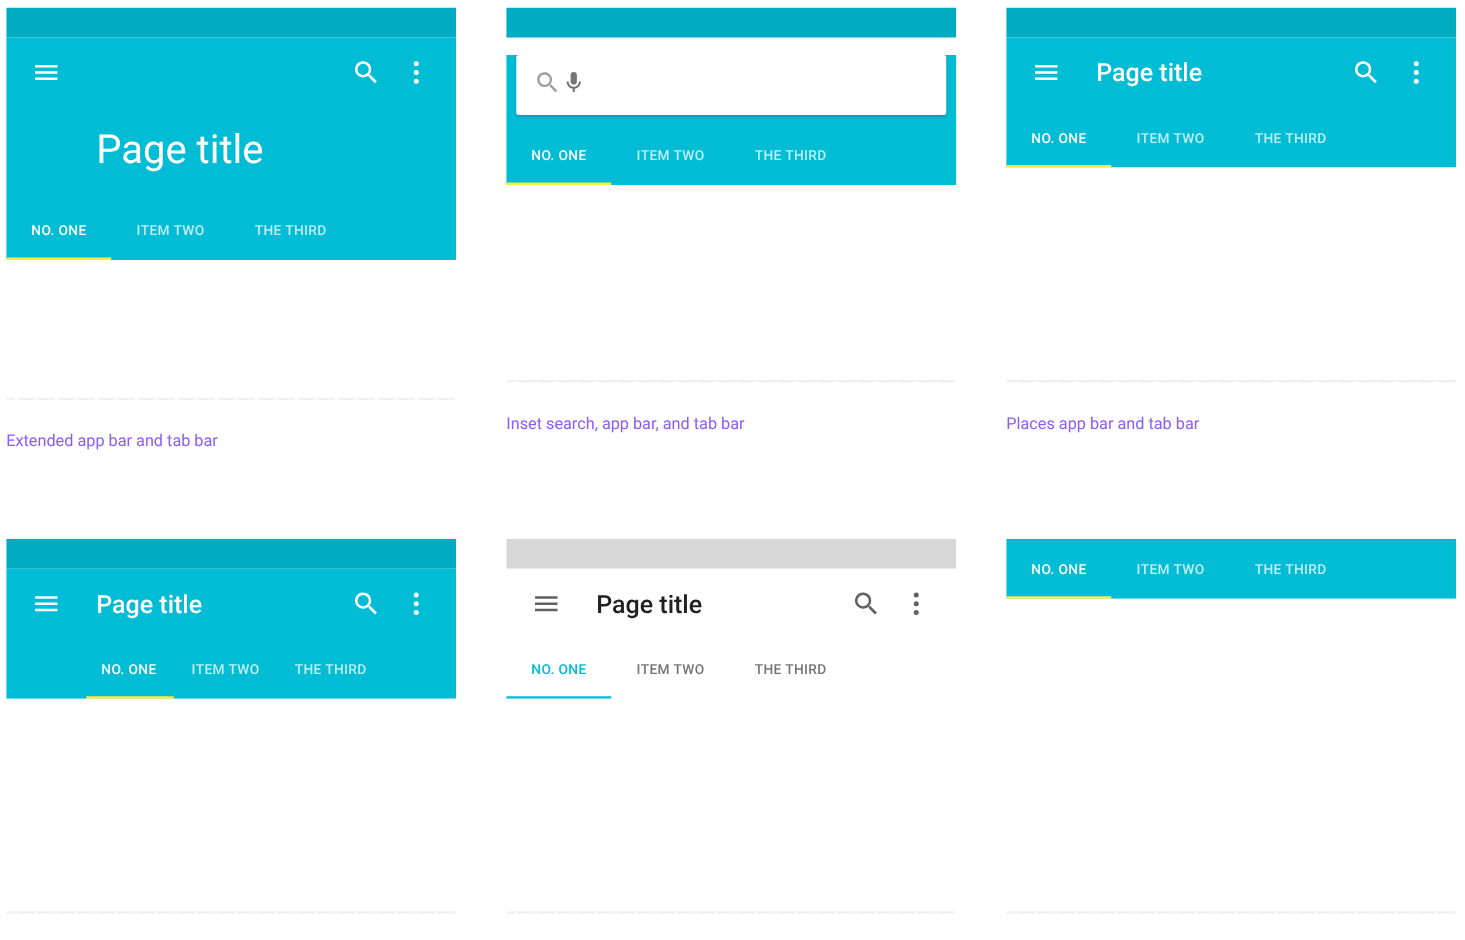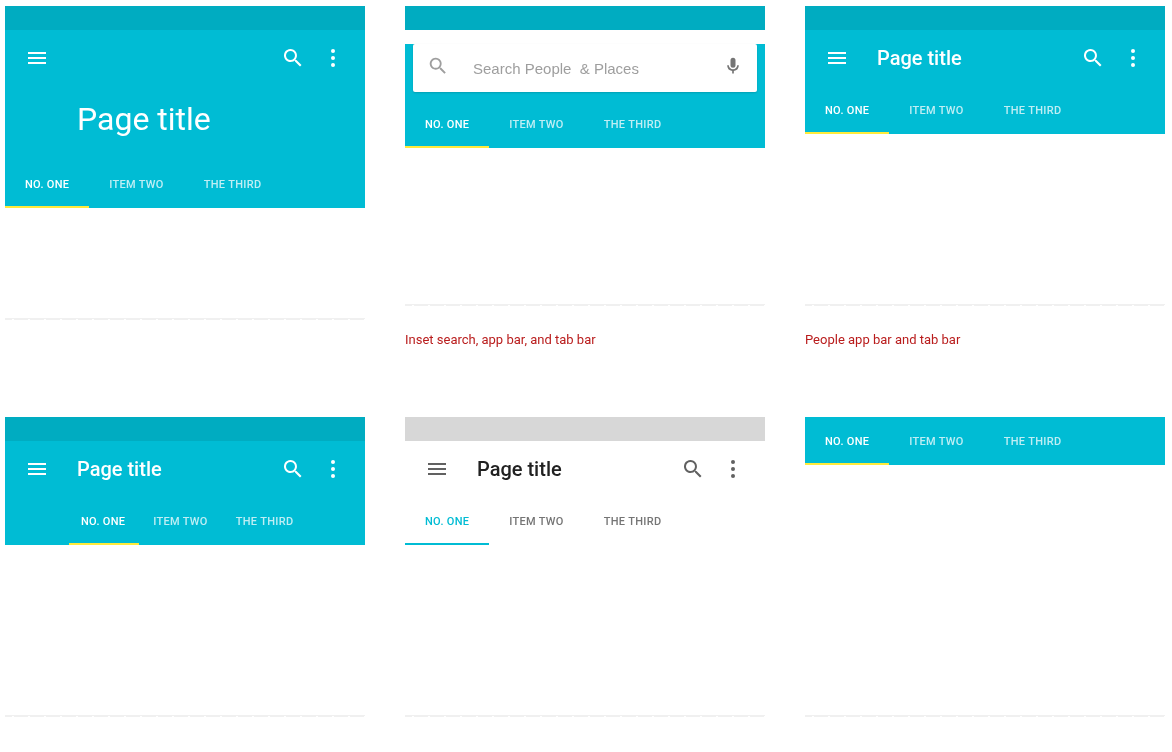--- a/index.html
+++ b/index.html
@@ -117,21 +117,21 @@
 }
 .zigzag::after{
   content:"";
   position:absolute;left:0;right:0;bottom:-2px;height:14px;
   background:
     linear-gradient(135deg, #fff 6px, transparent 0) 0 2px / 16px 12px,
     linear-gradient(-135deg, #fff 6px, transparent 0) 0 2px / 16px 12px;
 }
 .caption {
   font-size: 13px;
-  color: #b91c1c;
+  color: #8b5cf6;
   margin-top: 16px;
 }
 
 .appbar.onlytabs .tabs { height: 48px; }
 </style>
 </head>
 <body>
 
 <div class="grid">
 
@@ -170,33 +170,33 @@
             </div>
           <div class="tab dim">
               <span>THE THIRD</span>
             </div>
         </div>
       </div>
       <div class="content" style="height:122px">
         <div class="zigzag"></div>
       </div>
     </div>
+    <div class="caption">Extended app bar and tab bar</div>
   </div>
 
   <div class="example">
     <div class="card">
       <div class="status-bar"></div>
       <div class="appbar">
         <div class="searchbox">
           <span class="sicon">
             <svg width="22" height="22" viewBox="0 0 24 24" fill="currentColor">
                 <path d="M15.5 14h-.8l-.3-.3a6.5 6.5 0 10-.7.7l.3.3v.8l5 5 1.5-1.5-5-5zm-6 0a4.5 4.5 0 110-9 4.5 4.5 0 010 9z"></path>
               </svg>
           </span>
-          <input type="text" placeholder="Search People  &amp; Places" style="">
           <span class="sicon">
             <svg width="20" height="20" viewBox="0 0 24 24" fill="#757575">
                 <path d="M12 14a3 3 0 003-3V5a3 3 0 00-6 0v6a3 3 0 003 3zm5-3a5 5 0 01-10 0H5a7 7 0 006 6.9V21h2v-3.1A7 7 0 0019 11h-2z"></path>
               </svg>
           </span>
         </div>
         <div class="tabs">
           <div class="tab act">
               <span>NO. ONE</span>
               <span class="indicator yellow"></span>
@@ -251,21 +251,21 @@
             </div>
           <div class="tab dim">
               <span>THE THIRD</span>
             </div>
         </div>
       </div>
       <div class="content" style="height:182px">
         <div class="zigzag"></div>
       </div>
     </div>
-    <div class="caption">People app bar and tab bar</div>
+    <div class="caption">Places app bar and tab bar</div>
   </div>
 
   <div class="example">
     <div class="card">
       <div class="status-bar"></div>
       <div class="appbar">
         <div class="appbar-row">
           <div class="icon-btn">
             <svg viewBox="0 0 24 24">
                 <path d="M3 6h18v2H3V6zm0 5h18v2H3v-2zm0 5h18v2H3v-2z"></path>

